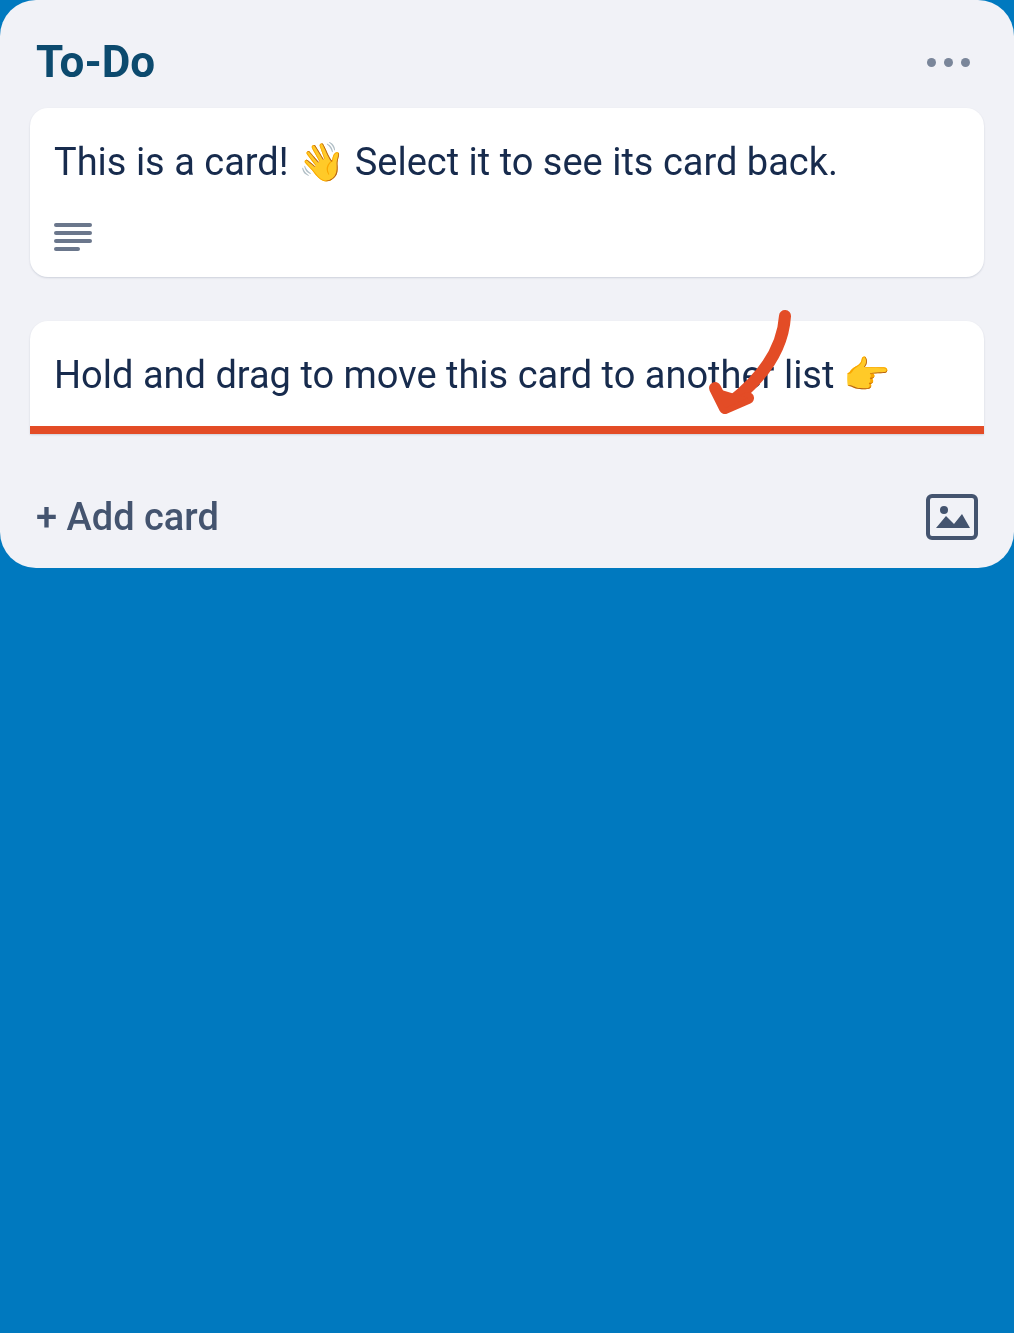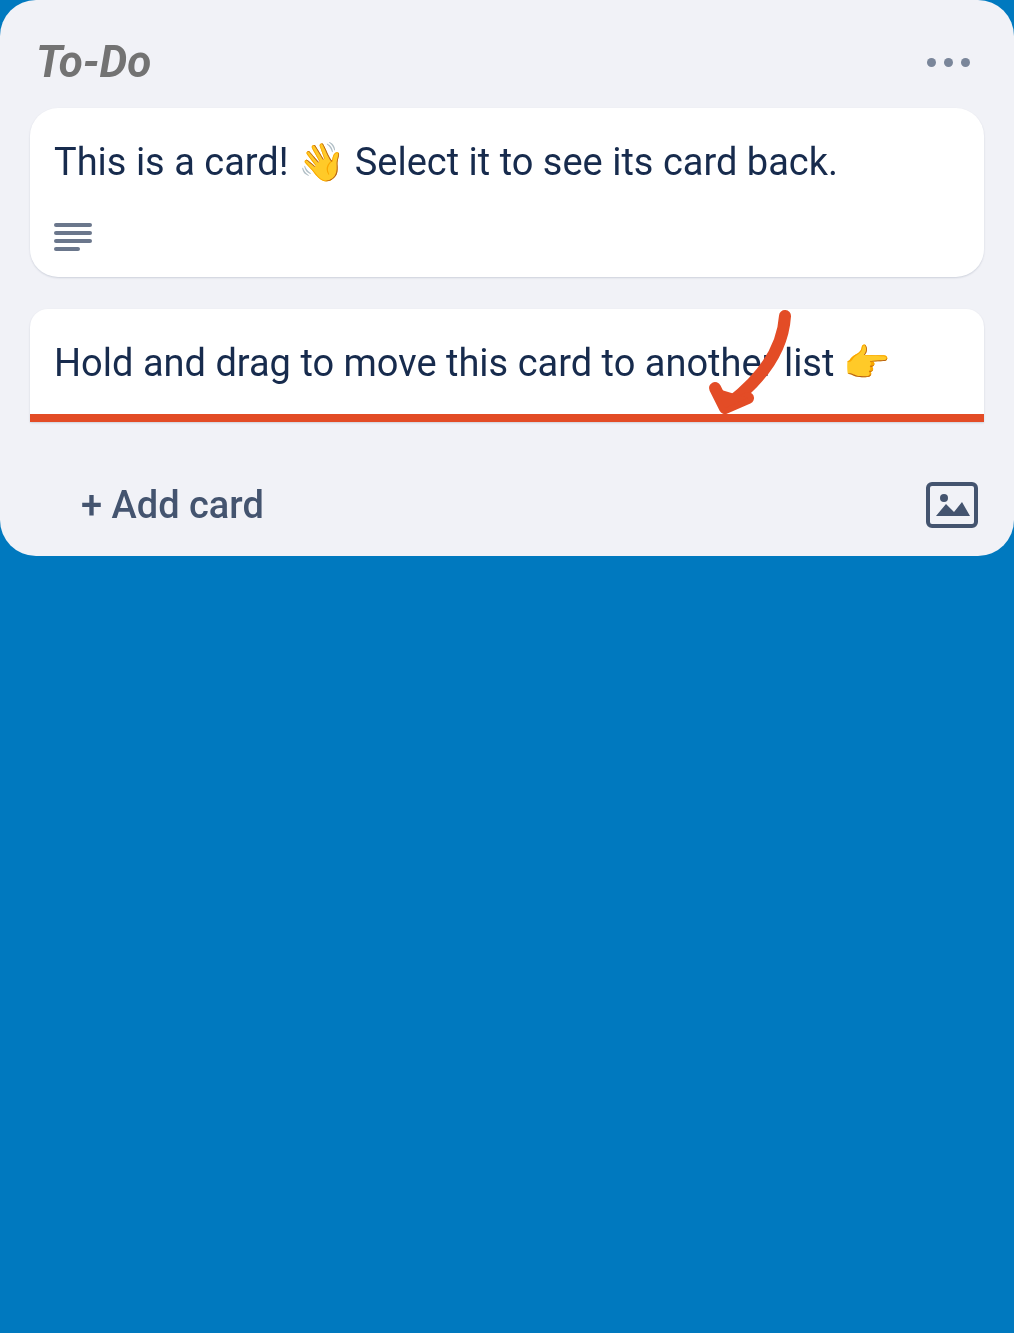--- a/index.html
+++ b/index.html
@@ -23,45 +23,44 @@
     }
     .list-header {
       display: flex;
       justify-content: space-between;
       align-items: center;
       padding: 36px 36px 20px 36px;
     }
     .list-title {
       font-size: 44px;
       font-weight: 700;
-      color: #737373;
-      font-style: italic;
+      color: #0c4a6e;
     }
     .more-icon {
       display: flex;
       gap: 8px;
       padding: 8px;
       cursor: pointer;
     }
     .dot {
       width: 9px;
       height: 9px;
       border-radius: 50%;
       background: #7a869a;
     }
     .cards-area {
       padding: 0 30px;
       position: relative;
     }
     .card {
       background: #ffffff;
-      border-radius: 28px;
+      border-radius: 18px;
       box-shadow: 0 1px 2px rgba(9, 30, 66, 0.15);
       padding: 28px 24px 24px 24px;
-      margin-bottom: 32px;
+      margin-bottom: 44px;
       cursor: pointer;
     }
     .card-text {
       font-size: 38px;
       line-height: 1.4;
       color: #172b4d;
       font-weight: 400;
     }
     .description-icon {
       margin-top: 32px;
@@ -88,21 +87,20 @@
       position: absolute;
       top: 200px;
       left: 700px;
       pointer-events: none;
     }
     .list-footer {
       display: flex;
       justify-content: space-between;
       align-items: center;
       padding: 28px 36px 20px 36px;
-      margin-left: 45px;
     }
     .add-card-btn {
       font-size: 38px;
       color: #44546f;
       font-weight: 500;
       cursor: pointer;
       display: flex;
       align-items: center;
       gap: 8px;
     }

